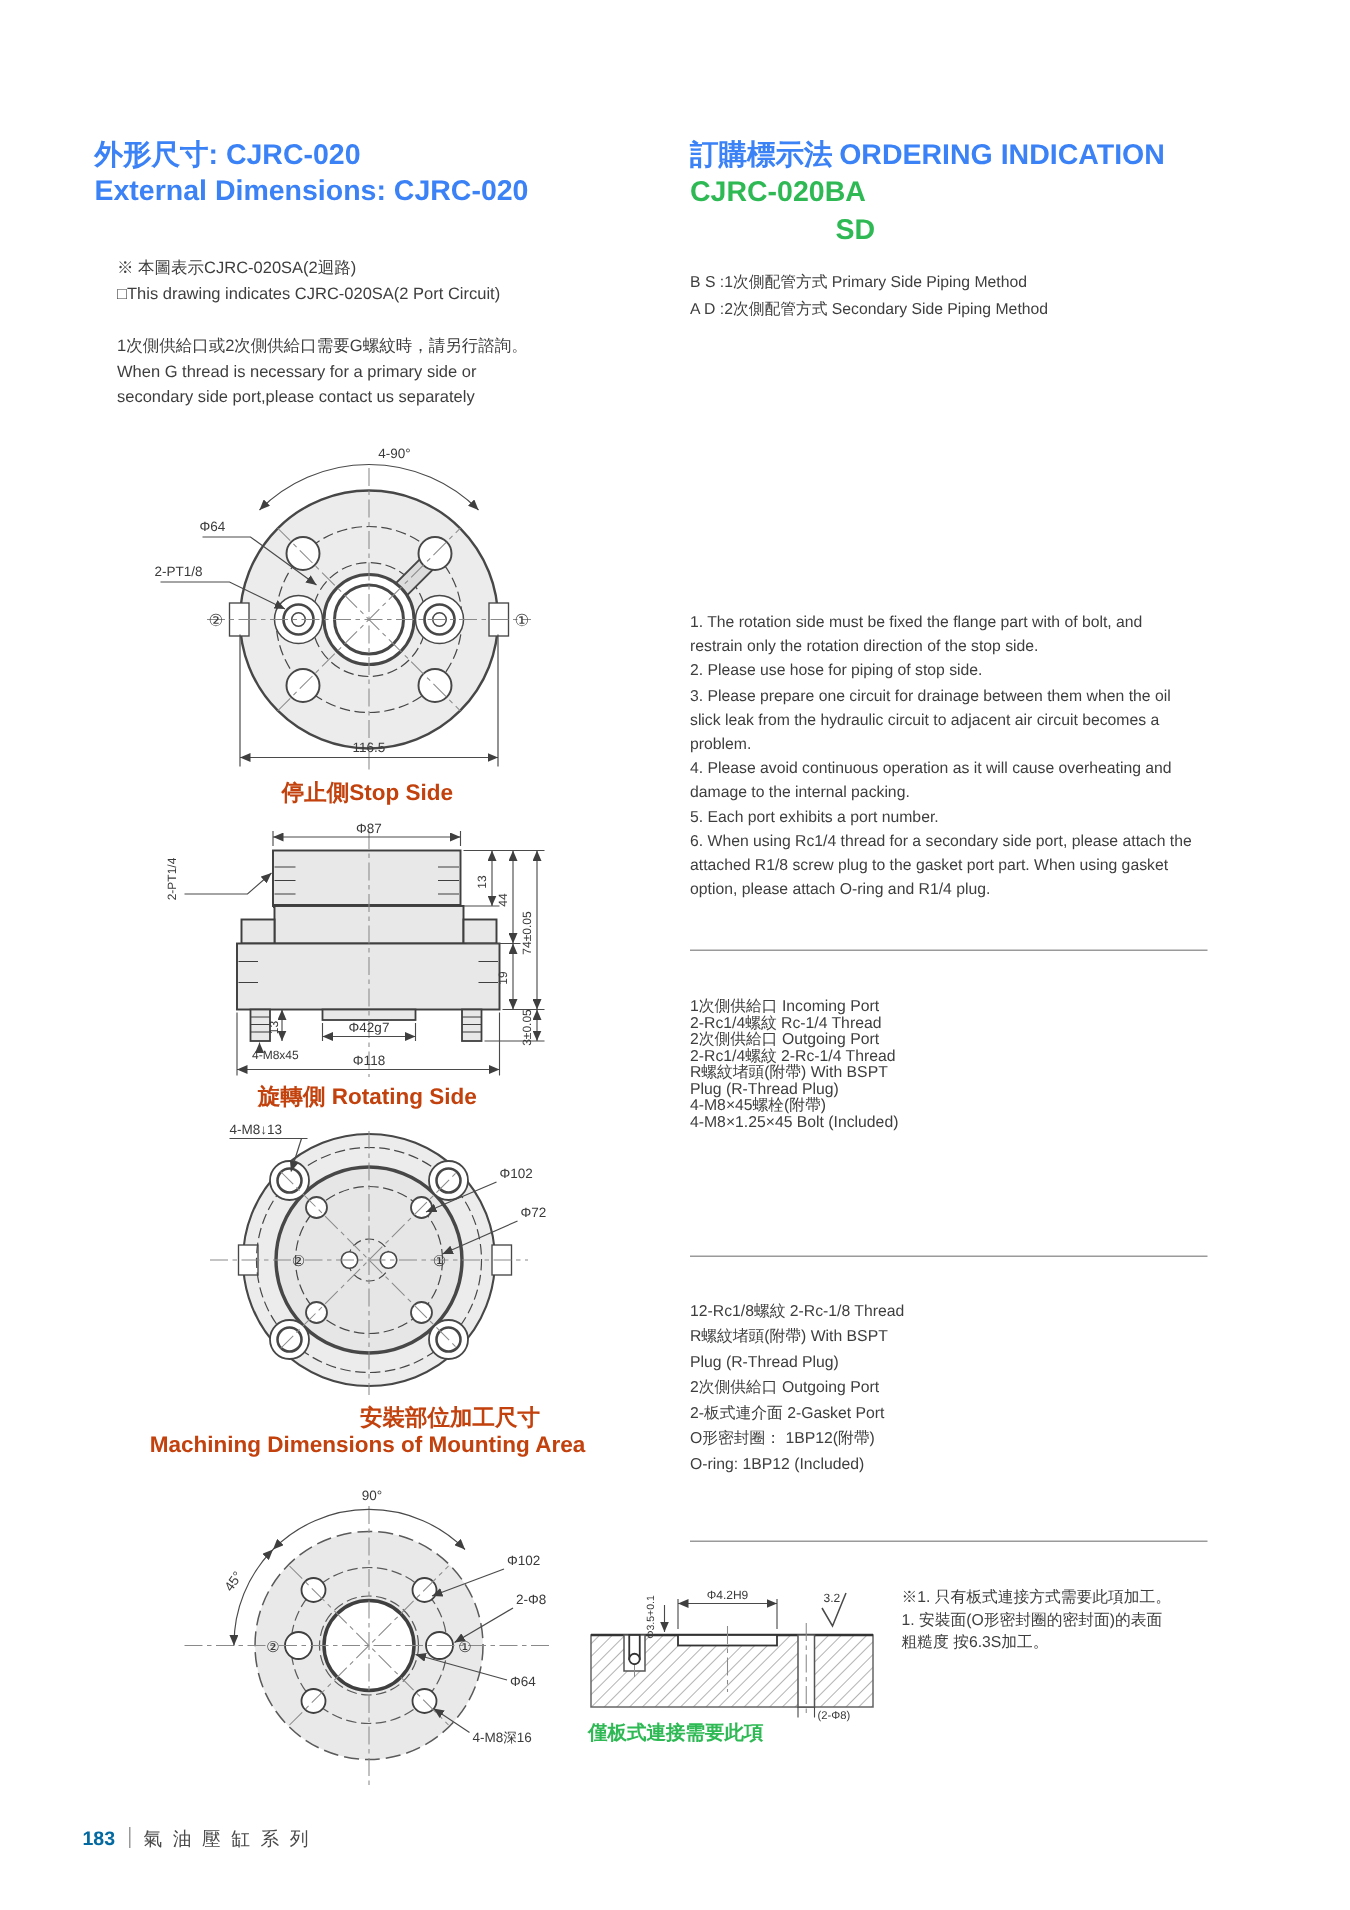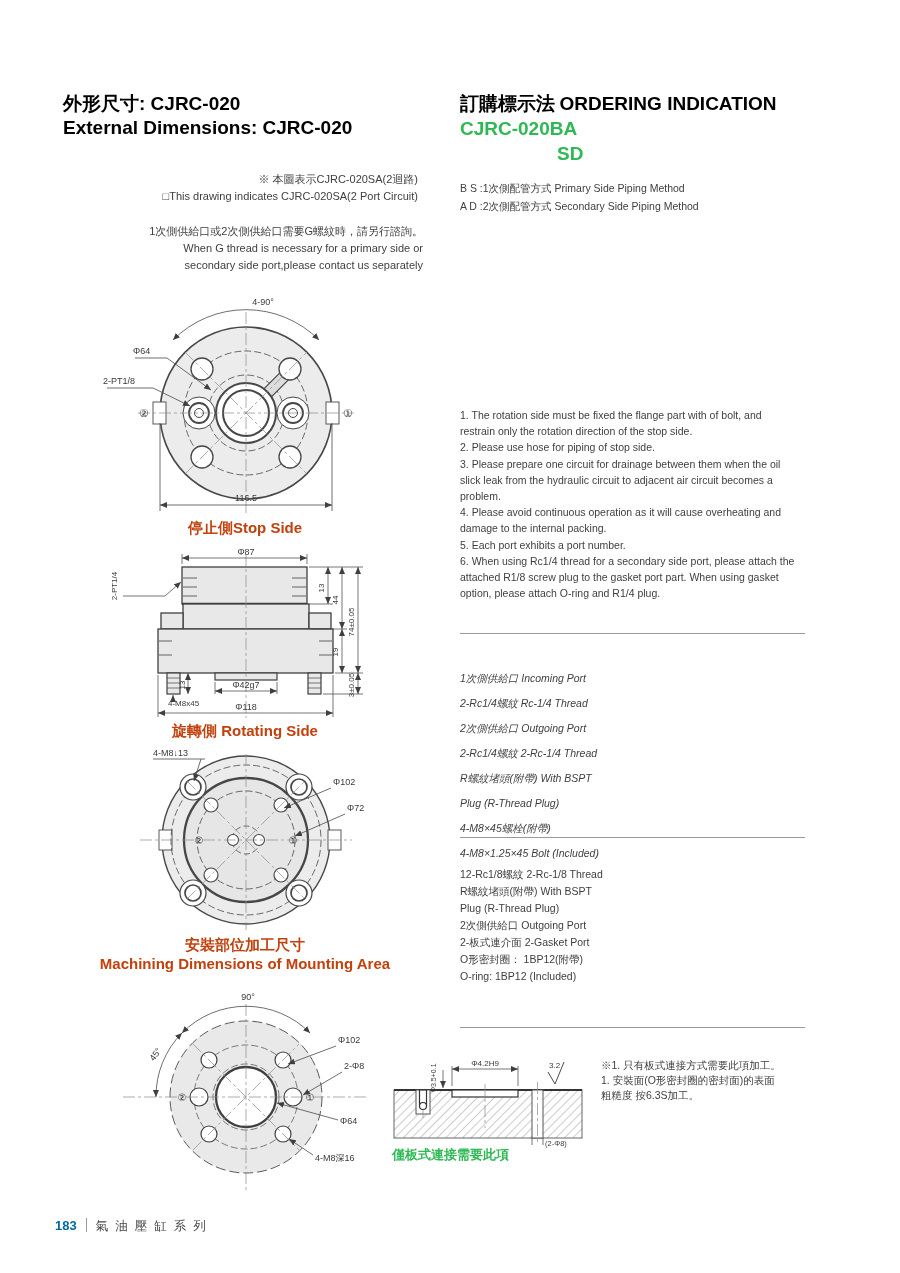--- a/index.html
+++ b/index.html
@@ -1,22 +1,22 @@
 <!DOCTYPE html>
 <html><head>
 <meta charset="utf-8">
 <style>
   html,body{margin:0;padding:0;background:#ffffff;}
   .page{position:relative;width:900px;height:1273px;background:#fff;
         font-family:"Liberation Sans",sans-serif;color:#3c3c3c;overflow:hidden;}
   .abs{position:absolute;}
-  .h1{font-size:19px;font-weight:bold;line-height:24px;color:#000000;}
+  .h1{font-size:19px;font-weight:bold;line-height:24px;color:#3b82f6;}
   .green{color:#2eb954;}
   .body-text{font-size:10.5px;line-height:16.5px;white-space:pre-line;color:#3e3e3e;}
-  .zh-text{font-size:11px;line-height:17.2px;text-align:right;}
+  .zh-text{font-size:11px;line-height:17.2px;}
   .cap{font-size:15px;font-weight:bold;color:#c2410c;text-align:center;white-space:nowrap;}
   .cap-sm{font-size:13px;font-weight:bold;color:#2eb954;white-space:nowrap;text-align:right;}
   .hline{position:absolute;height:1px;background:#9a9a9a;}
   svg text{font-family:"Liberation Sans",sans-serif;fill:#3a3a3a;}
   .dim{font-size:9px;}
   .dim8{font-size:8px;}
   .cl{stroke:#8a8a8a;stroke-width:0.7;stroke-dasharray:12 3 3 3;}
   .footer{font-size:12.5px;color:#4a4a4a;}
   .footer .pg{font-size:13px;font-weight:bold;color:#0369a1;}
   .footer .sep{display:inline-block;width:1px;height:14px;background:#999;
@@ -206,21 +206,21 @@
       <line x1="106" y1="15" x2="99" y2="37" marker-end="url(#arrE)"></line>
       <line x1="236" y1="44" x2="189" y2="64" marker-end="url(#arrE)"></line>
       <line x1="250" y1="70" x2="200" y2="92" marker-end="url(#arrE)"></line>
     </g>
     <text class="dim" x="58" y="12">4-M8↓13</text>
     <text class="dim" x="238" y="41">Φ102</text>
     <text class="dim" x="252" y="67">Φ72</text>
     <text x="104" y="100" text-anchor="middle" font-size="10">②</text>
     <text x="198" y="100" text-anchor="middle" font-size="10">①</text>
   </svg>
-  <div class="abs cap" style="left:130px;top:936px;width:230px;">安裝部位加工尺寸</div>
+  <div class="abs cap" style="left:130px;top:936px;width:230px;text-align:right;">安裝部位加工尺寸</div>
   <div class="abs cap" style="left:65px;top:955px;width:360px;">Machining Dimensions of Mounting Area</div>
 
   <svg class="abs" style="left:95px;top:984px;" width="310" height="220" viewBox="0 0 310 220">
     <g stroke="#5a5a5a">
       <circle cx="151" cy="113" r="76" fill="#e9e9e9" stroke-width="1" stroke-dasharray="10 4"></circle>
       <circle cx="151" cy="113" r="52" fill="none" stroke-width="0.8" stroke-dasharray="7 3"></circle>
       <circle cx="151" cy="113" r="33" fill="none" stroke-width="0.8" stroke-dasharray="7 3"></circle>
       <circle cx="151" cy="113" r="30" fill="#fff" stroke="#3f3f3f" stroke-width="2.3"></circle>
       <circle cx="114" cy="76" r="8" fill="#fff" stroke="#3f3f3f" stroke-width="1.2"></circle>
       <circle cx="188" cy="76" r="8" fill="#fff" stroke="#3f3f3f" stroke-width="1.2"></circle>
@@ -272,21 +272,21 @@
 problem.
 4. Please avoid continuous operation as it will cause overheating and
 damage to the internal packing.
 5. Each port exhibits a port number.
 6. When using Rc1/4 thread for a secondary side port, please attach the
 attached R1/8 screw plug to the gasket port part.  When using gasket
 option, please attach O-ring and R1/4 plug.</div>
 
   <div class="hline" style="left:460px;top:633px;width:345px;"></div>
 
-  <div class="abs body-text" style="left:460px;top:666px;width:345px;line-height:25px;font-style:italic;">1次側供給口  Incoming Port
+  <div class="abs body-text" style="left:460px;top:666px;width:345px;line-height:11px;">1次側供給口  Incoming Port
 2-Rc1/4螺紋 Rc-1/4 Thread
 2次側供給口  Outgoing Port
 2-Rc1/4螺紋  2-Rc-1/4 Thread
 R螺紋堵頭(附帶) With BSPT
 Plug (R-Thread Plug)
 4-M8×45螺栓(附帶)
 4-M8×1.25×45 Bolt  (Included)</div>
 
   <div class="hline" style="left:460px;top:837px;width:345px;"></div>
 

